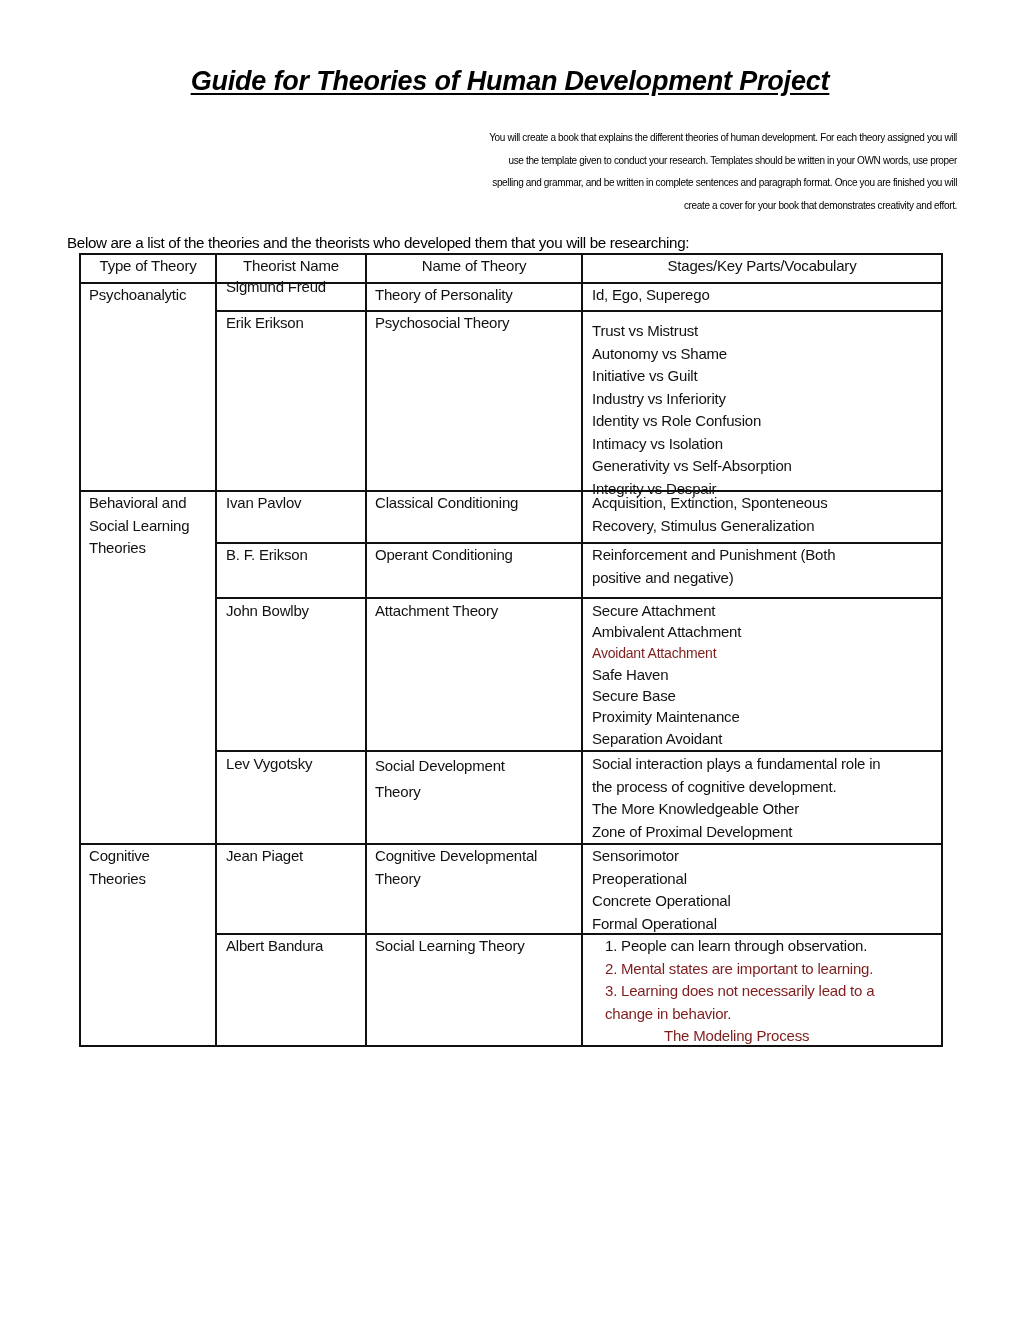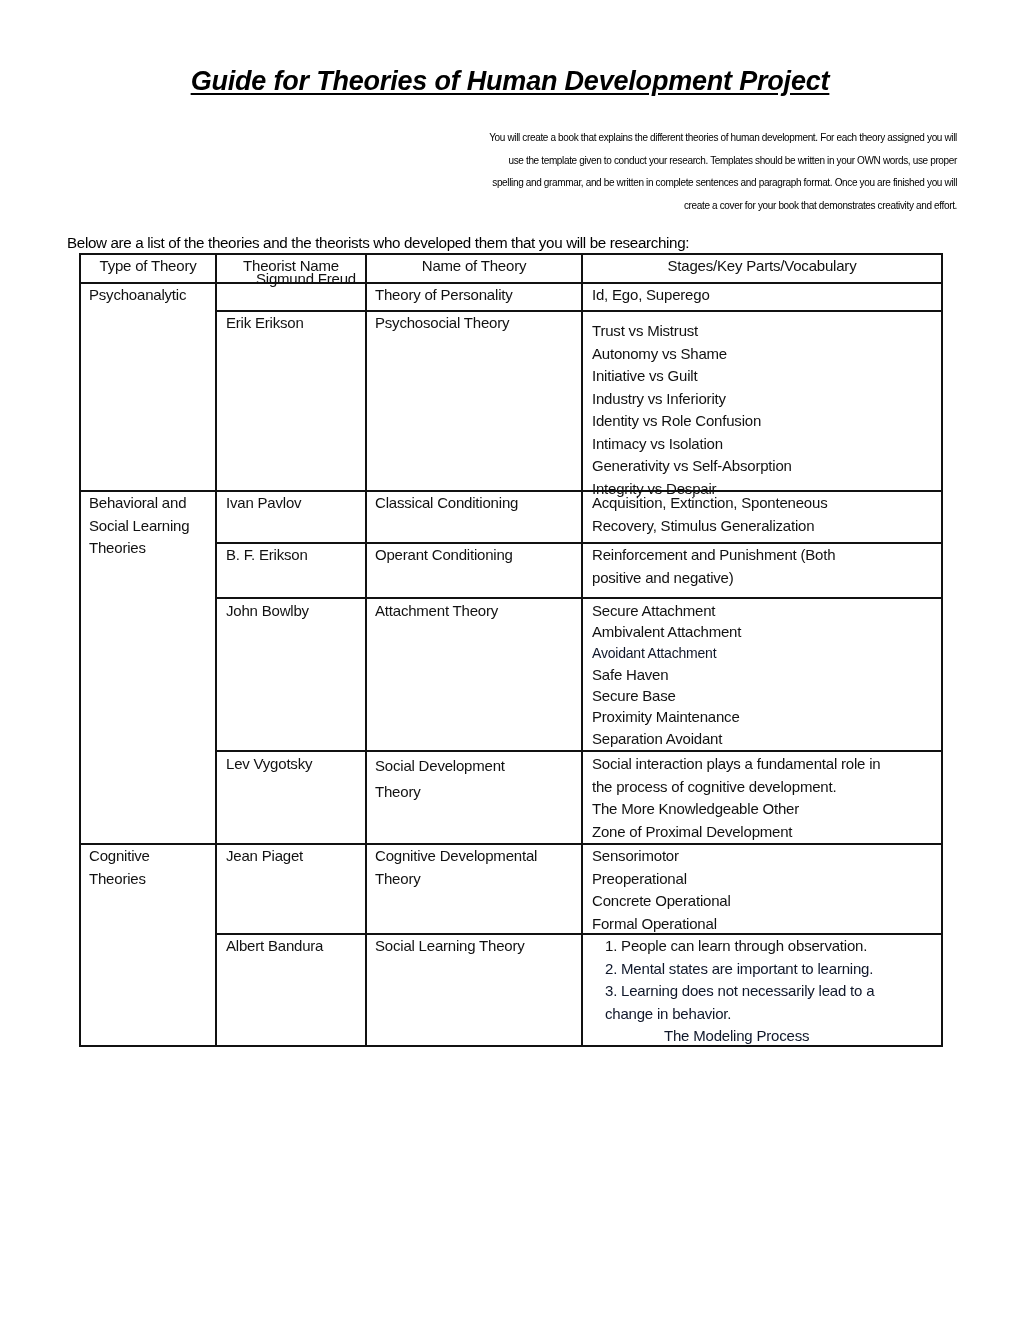--- a/index.html
+++ b/index.html
@@ -22,21 +22,21 @@
   }
   .grid {
     position:absolute; left:0; top:0; width:1020px; height:1292px;
     font-family:"Liberation Sans", sans-serif; font-size:15px; color:#111;
   }
   .hl { position:absolute; height:2px; background:#111; }
   .vl { position:absolute; width:2px; background:#111; }
   .cell { position:absolute; line-height:22.5px; letter-spacing:-0.2px; white-space:nowrap; }
   .cell .ln { display:block; }
   .hdr { text-align:center; }
-  .gray { color:#0f172a; }
+  .gray { color:#7f1d1d; }
   .small { font-size:14px; }
 </style>
 </head>
 <body>
 
 <div class="title">Guide for Theories of Human Development Project</div>
 
 <div class="intro">
   <div>You will create a book that explains the different theories of human development.  For each theory assigned you will</div>
   <div>use the template given to conduct your research.  Templates should be written in your OWN words, use proper</div>
@@ -76,21 +76,21 @@
   <div class="cell" style="left:89px; top:492px;">
     <span class="ln">Behavioral and</span>
     <span class="ln">Social Learning</span>
     <span class="ln">Theories</span>
   </div>
   <div class="cell" style="left:89px; top:845px;">
     <span class="ln">Cognitive</span>
     <span class="ln">Theories</span>
   </div>
 
-  <div class="cell" style="left:226px; top:268px;margin-left:30px;">Sigmund Freud</div>
+  <div class="cell" style="left:226px; top:276px;">Sigmund Freud</div>
   <div class="cell" style="left:375px; top:284px;">
     <span class="ln">Theory of Personality</span>
   </div>
   <div class="cell" style="left:592px; top:284px;">
     <span class="ln">Id, Ego, Superego</span>
   </div>
 
   <div class="cell" style="left:226px; top:312px;">Erik Erikson</div>
   <div class="cell" style="left:375px; top:312px;">
     <span class="ln">Psychosocial Theory</span>

